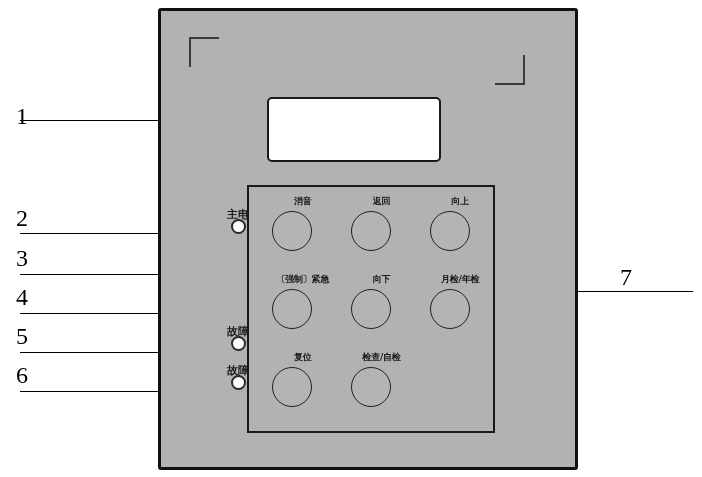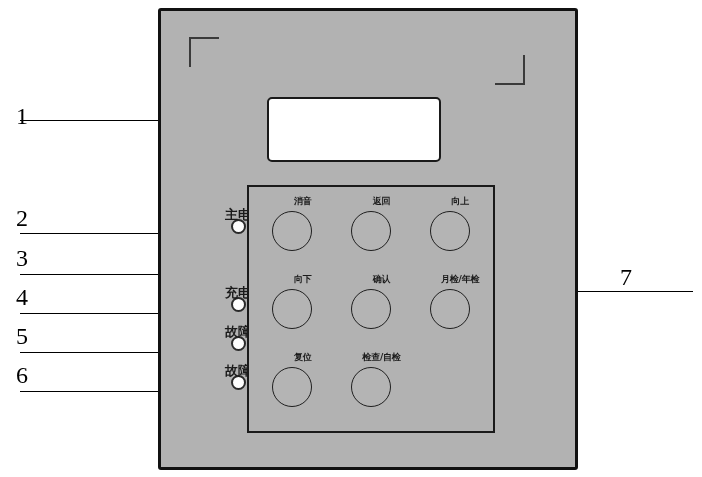--- a/index.html
+++ b/index.html
@@ -127,22 +127,22 @@
     width: 42px;
     height: 196px;
   }
   .led-item {
     position: absolute;
     left: 0;
     width: 42px;
     height: 36px;
   }
   .led-label {
-    font-family: Liberation Mono, monospace;
-    font-size: 13px;
+    font-family: Liberation Serif, serif;
+    font-size: 11px;
     font-weight: bold;
     color: #1b1b1b;
     text-align: center;
     line-height: 1;
     height: 8px;
     white-space: nowrap;
   }
   .led-dot {
     width: 15px;
     height: 15px;
@@ -196,24 +196,20 @@
     <div class="lcd"></div>
 
     <div class="led-column">
 
       <div class="led-item" style="top:0px;">
         <div class="led-label">主电</div>
         <div class="led-dot"></div>
       </div>
 
 
-      <div class="led-item" style="top:78px;">
-        <div class="led-label">充电</div>
-        <div class="led-dot"></div>
-      </div>
 
       <div class="led-item" style="top:117px;">
         <div class="led-label">故障</div>
         <div class="led-dot"></div>
       </div>
 
       <div class="led-item" style="top:156px;">
         <div class="led-label">故障</div>
         <div class="led-dot"></div>
       </div>
@@ -231,30 +227,30 @@
         <div class="key">
           <div class="key-label">返回</div>
           <div class="key-circle"></div>
         </div>
 
         <div class="key">
           <div class="key-label">向上</div>
           <div class="key-circle"></div>
         </div>
 
+        <div class="key">
+          <div class="key-label">〔强制〕紧急</div>
+          <div class="key-circle"></div>
+        </div>
 
         <div class="key">
           <div class="key-label">向下</div>
           <div class="key-circle"></div>
         </div>
 
-        <div class="key">
-          <div class="key-label">确认</div>
-          <div class="key-circle"></div>
-        </div>
 
         <div class="key">
           <div class="key-label">月检/年检</div>
           <div class="key-circle"></div>
         </div>
 
         <div class="key">
           <div class="key-label">复位</div>
           <div class="key-circle"></div>
         </div>

